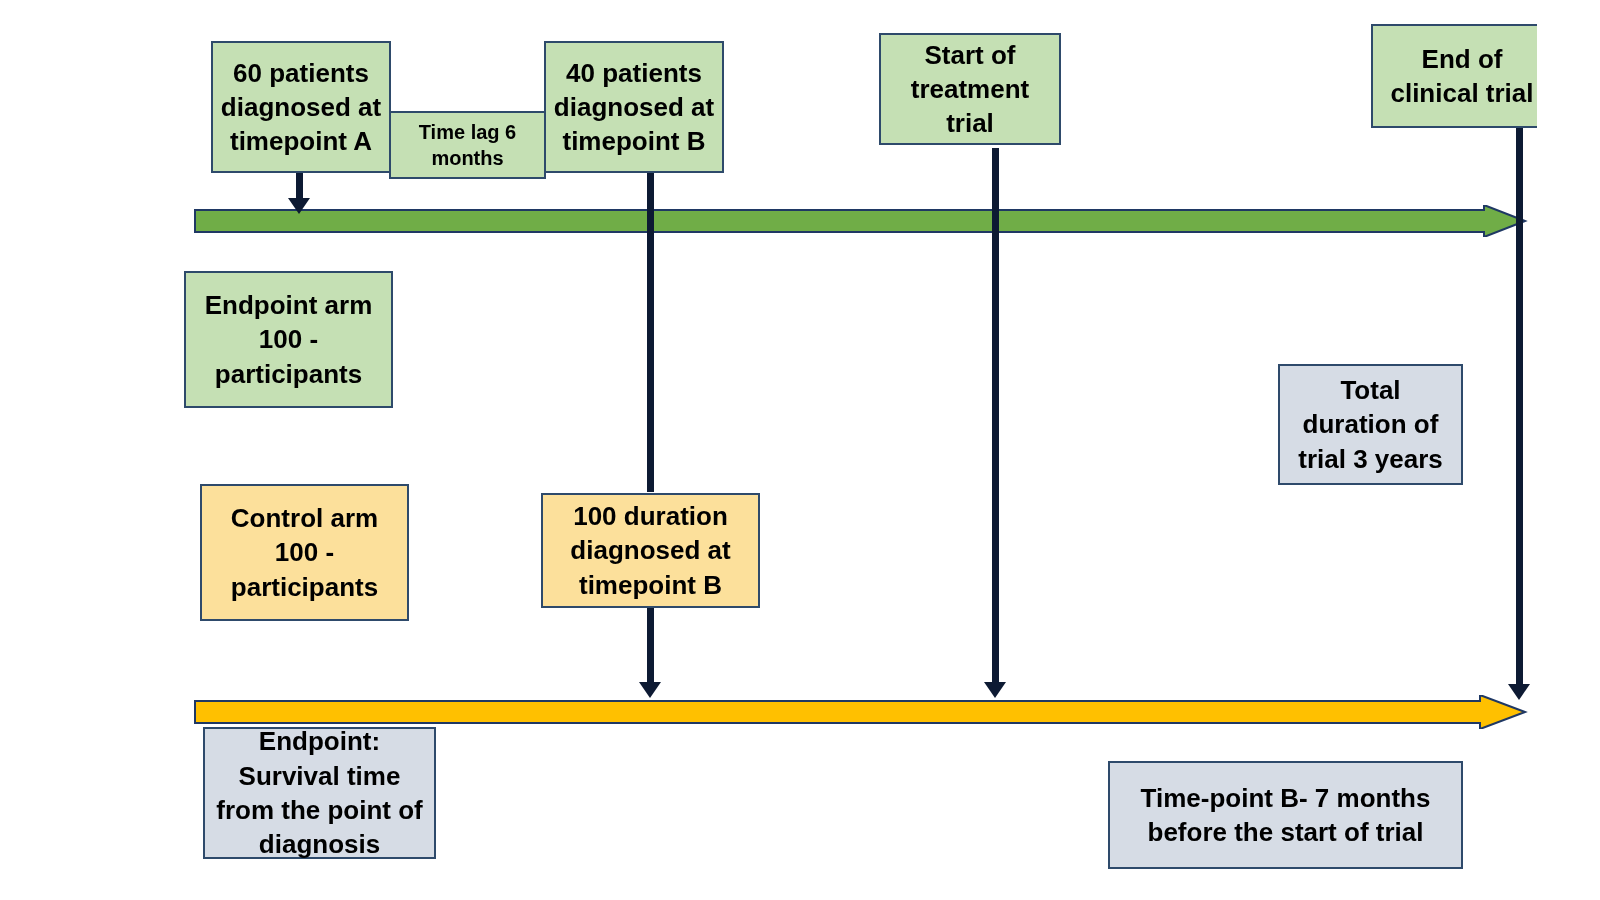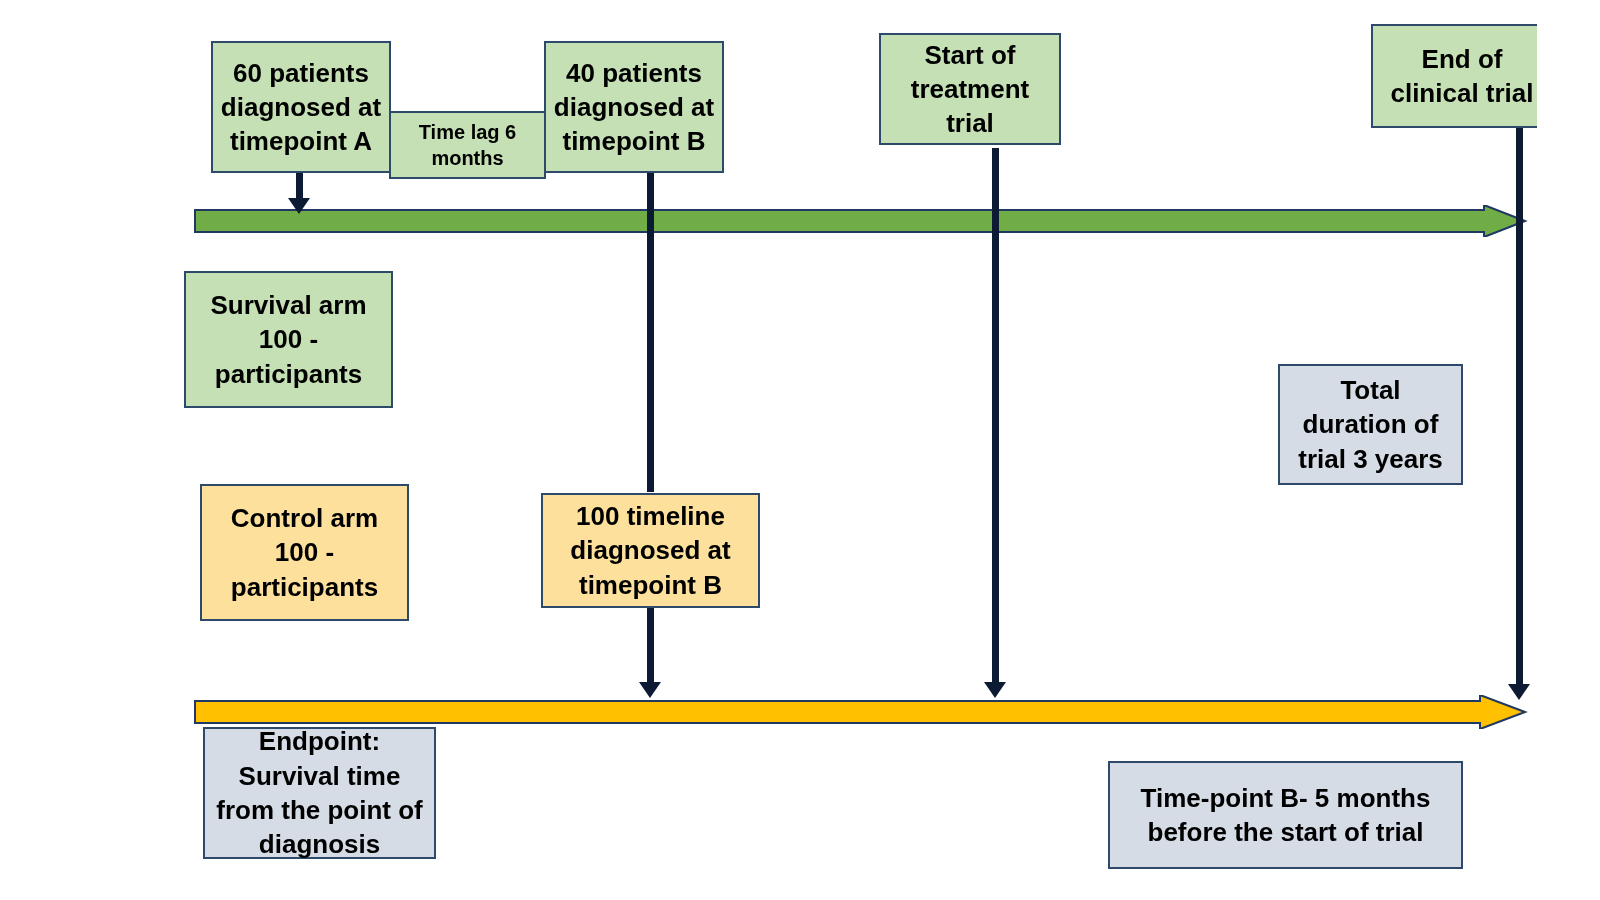--- a/index.html
+++ b/index.html
@@ -111,38 +111,38 @@
   <div class="box green" style="left:544px; top:41px; width:180px; height:132px;">40 patients
 diagnosed at
 timepoint B</div>
 
   <div class="box green" style="left:879px; top:33px; width:182px; height:112px;">Start of
 treatment trial</div>
 
   <div class="box green" style="left:1371px; top:24px; width:182px; height:104px;">End of
 clinical trial</div>
 
-  <div class="box green" style="left:184px; top:271px; width:209px; height:137px;">Survival arm
+  <div class="box green" style="left:184px; top:271px; width:209px; height:137px;">Endpoint arm
 100 -
 participants</div>
 
   <div class="box yellow" style="left:200px; top:484px; width:209px; height:137px;">Control arm
 100 -
 participants</div>
 
-  <div class="box yellow" style="left:541px; top:493px; width:219px; height:115px;">100 timeline
+  <div class="box yellow" style="left:541px; top:493px; width:219px; height:115px;">100 duration
 diagnosed at
 timepoint B</div>
 
   <div class="box grey" style="left:1278px; top:364px; width:185px; height:121px;">Total
 duration of
 trial 3 years</div>
 
   <div class="box grey" style="left:203px; top:727px; width:233px; height:132px;">Endpoint:
 Survival time
 from the point of
 diagnosis</div>
 
 
-  <div class="box grey" style="left:1108px; top:761px; width:355px; height:108px;">Time-point B- 5 months
+  <div class="box grey" style="left:1108px; top:761px; width:355px; height:108px;">Time-point B- 7 months
 before the start of trial</div>
 
 </div>
 
 </body></html>

